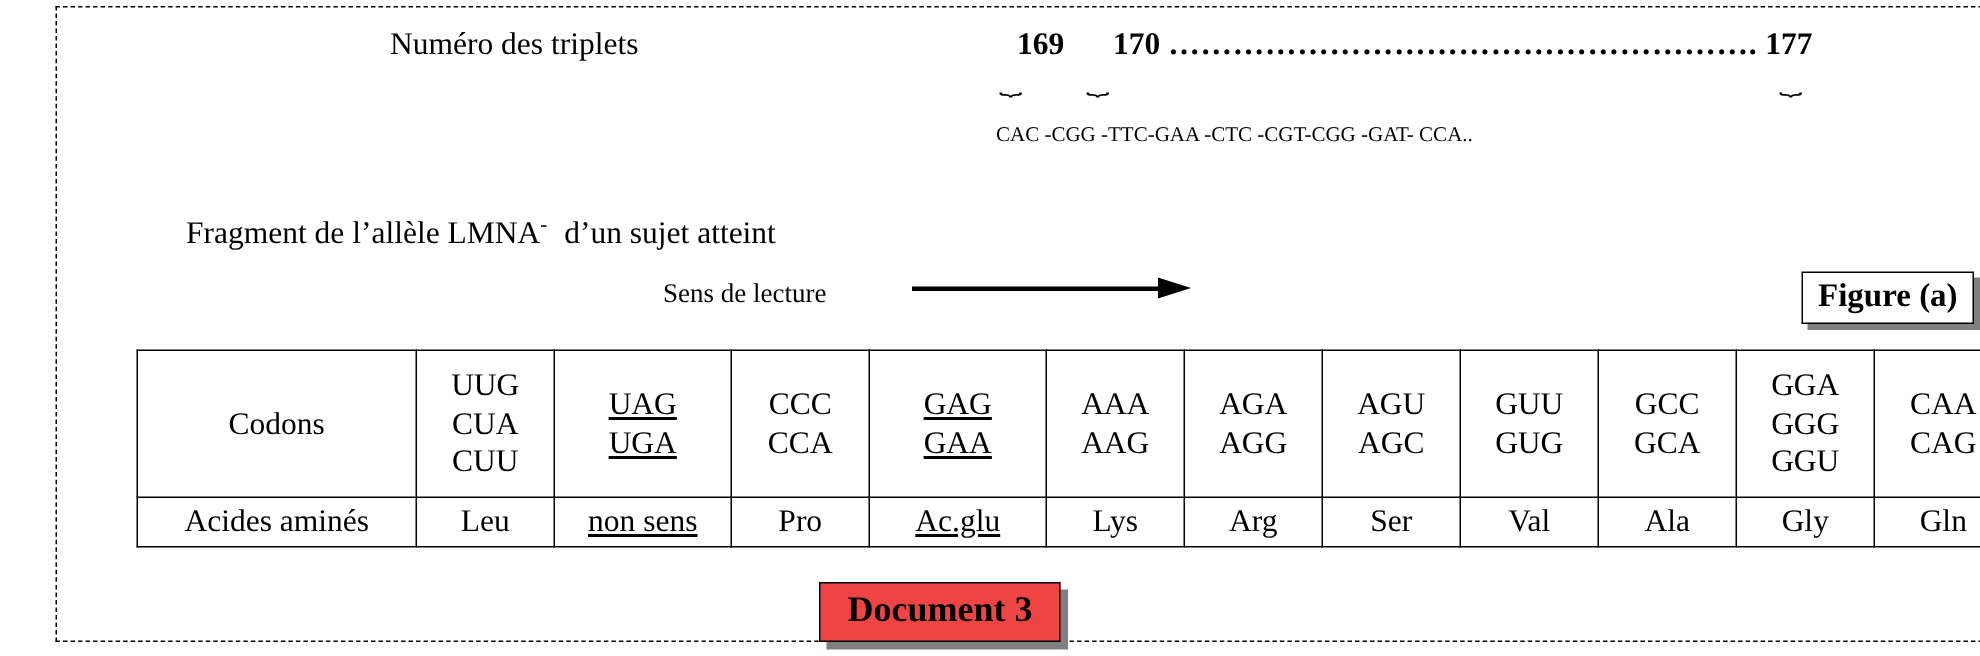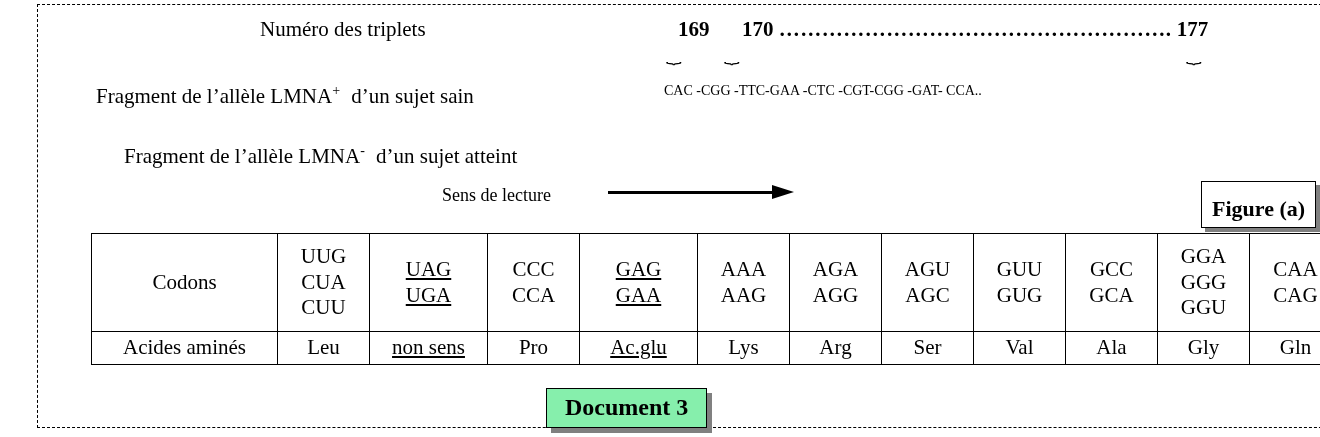--- a/index.html
+++ b/index.html
@@ -90,27 +90,27 @@
   .figbox {
     position: absolute;
     background: #fff;
     border: 1px solid #000;
     box-shadow: 4px 4px 0 0 #808080;
     font-weight: bold;
     text-align: center;
     white-space: nowrap;
     line-height: 1;
   }
-  #figure-a-box { left: 1163px; top: 176px; padding: 16px 10px 7px; font-size: 22px; }
+  #figure-a-box { left: 1163px; top: 176px; padding: 4px 10px 7px; font-size: 22px; }
   #figure-b-box { left: 1163px; top: 370px; padding: 6px 10px 7px; font-size: 22px; }
   #document-box {
     position: absolute;
     left: 546px; top: 388px;
     padding: 6px 18px 8px;
-    background: #86efac;
+    background: #ef4444;
     border: 1px solid #000;
     box-shadow: 5px 5px 0 0 #808080;
     font-weight: bold;
     font-size: 24px;
     white-space: nowrap;
     line-height: 1;
     z-index: 5;
   }
 
   
@@ -152,24 +152,20 @@
       <span class="leader">……………………………………………….</span>
       <span>177</span>
     </div>
 
     <div class="braces">
       <span class="brace" style="left:8px;  width:52px;">⏟</span>
       <span class="brace" style="left:66px; width:58px;">⏟</span>
       <span class="brace" style="left:528px;width:58px;">⏟</span>
     </div>
 
-    <div class="row-label" style="left:58px; top:79px;">
-      <span>Fragment de l’allèle  LMNA</span><span class="sup">+</span>
-      <span style="display:inline-block;width:6px;"></span><span>d’un sujet sain</span>
-    </div>
     <div class="seq" style="left:626px; top:79px;">CAC -CGG -TTC-GAA -CTC -CGT-CGG -GAT- CCA..</div>
 
     <div class="row-label" style="left:86px; top:139px;text-align:center;">
       <span>Fragment de l’allèle  LMNA</span><span class="sup-minus">-</span>
       <span style="display:inline-block;width:6px;"></span><span>d’un sujet atteint</span>
     </div>
 
     <div class="sens-label">Sens de lecture</div>
     <div class="arrow-wrap">
       <div class="arrow-line"></div>

